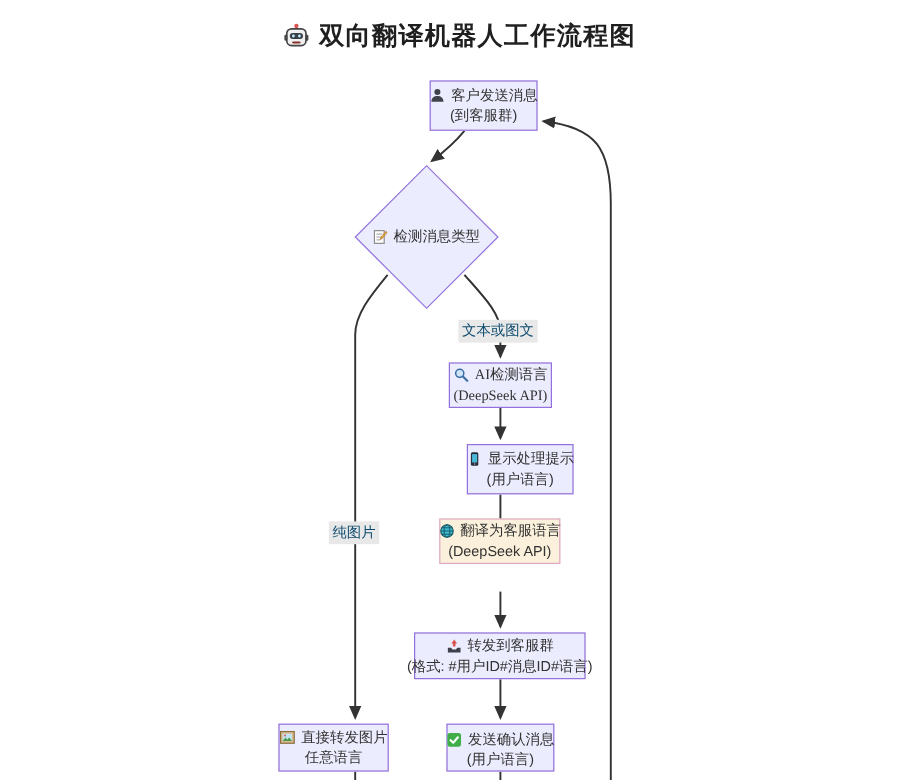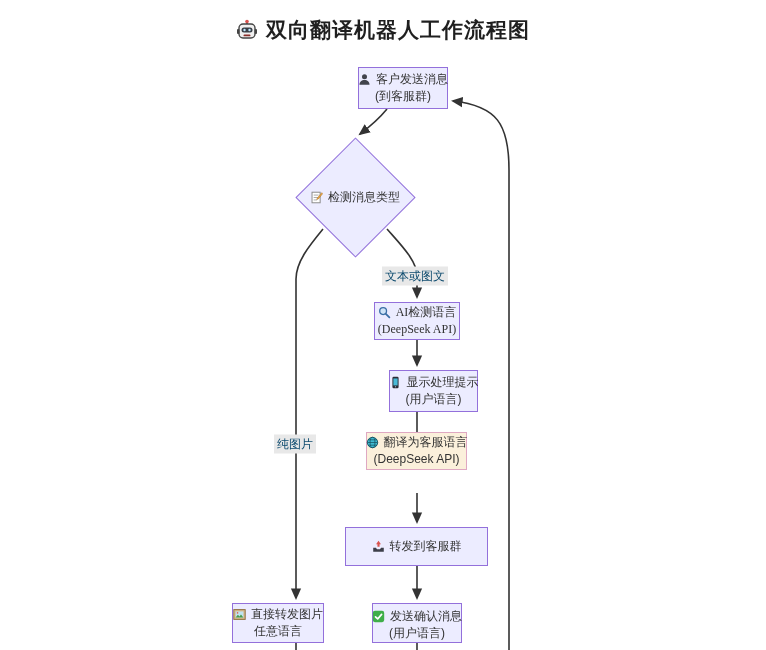--- a/index.html
+++ b/index.html
@@ -143,20 +143,21 @@
 </div>
 
 <div class="node" style="left:345px;top:527px;width:143px;height:39px;">
   <div class="nline">
     <svg width="13" height="13" viewBox="0 0 16 16">
       <path d="M8,1 L11,5.2 H9.3 V8.2 H6.7 V5.2 H5 Z" fill="#d9534f"></path>
       <path d="M1.5,9.5 H4.8 L6.2,11.5 H9.8 L11.2,9.5 H14.5 V14.5 H1.5 Z" fill="#3d3f4a"></path>
     </svg>
     <span>转发到客服群</span>
   </div>
+  <div class="nline">(格式: #用户ID#消息ID#语言)</div>
 </div>
 
 <div class="node" style="left:232px;top:603px;width:92px;height:40px;">
   <div class="nline">
     <svg width="13" height="13" viewBox="0 0 16 16">
       <rect x="1" y="2" width="14" height="12" fill="#d7b98c" stroke="#8a6d3b" stroke-width="1.2"></rect>
       <rect x="3.2" y="4.2" width="9.6" height="7.6" fill="#bfe3f0"></rect>
       <path d="M3.2,11.8 L6,8.2 L8,10.4 L9.8,8 L12.8,11.8 Z" fill="#4a9a4a"></path>
       <circle cx="5.6" cy="6" r="1" fill="#e05a4e"></circle>
     </svg>

